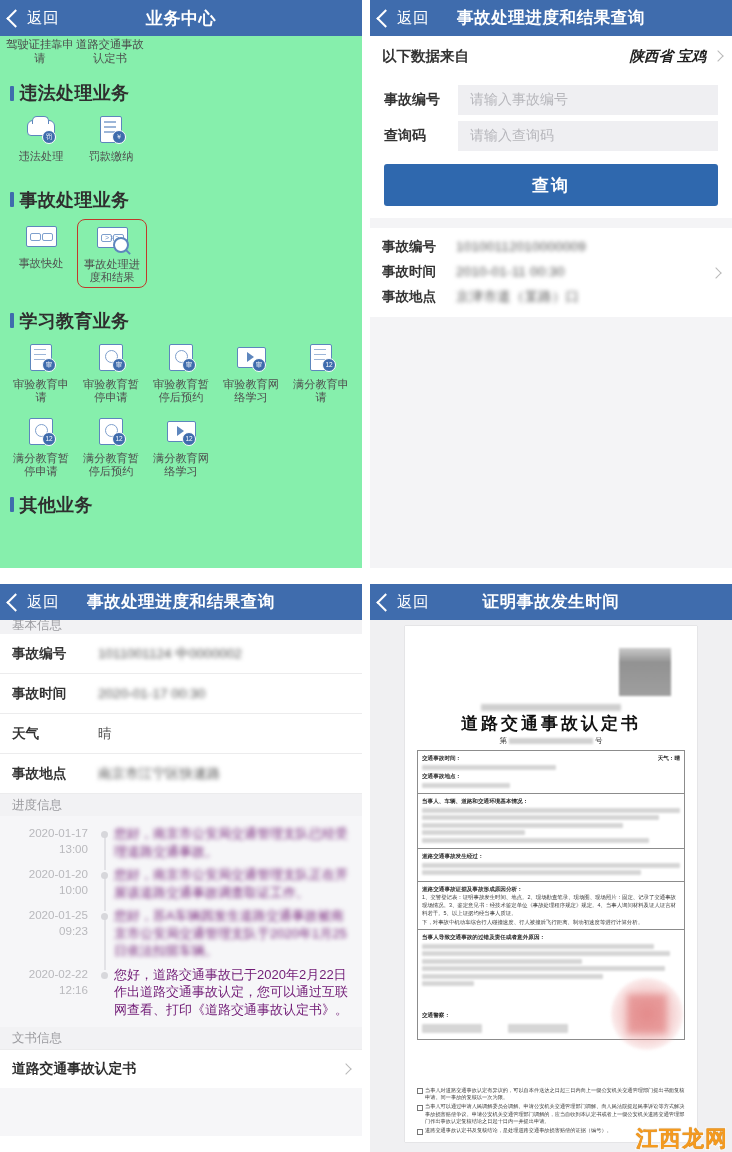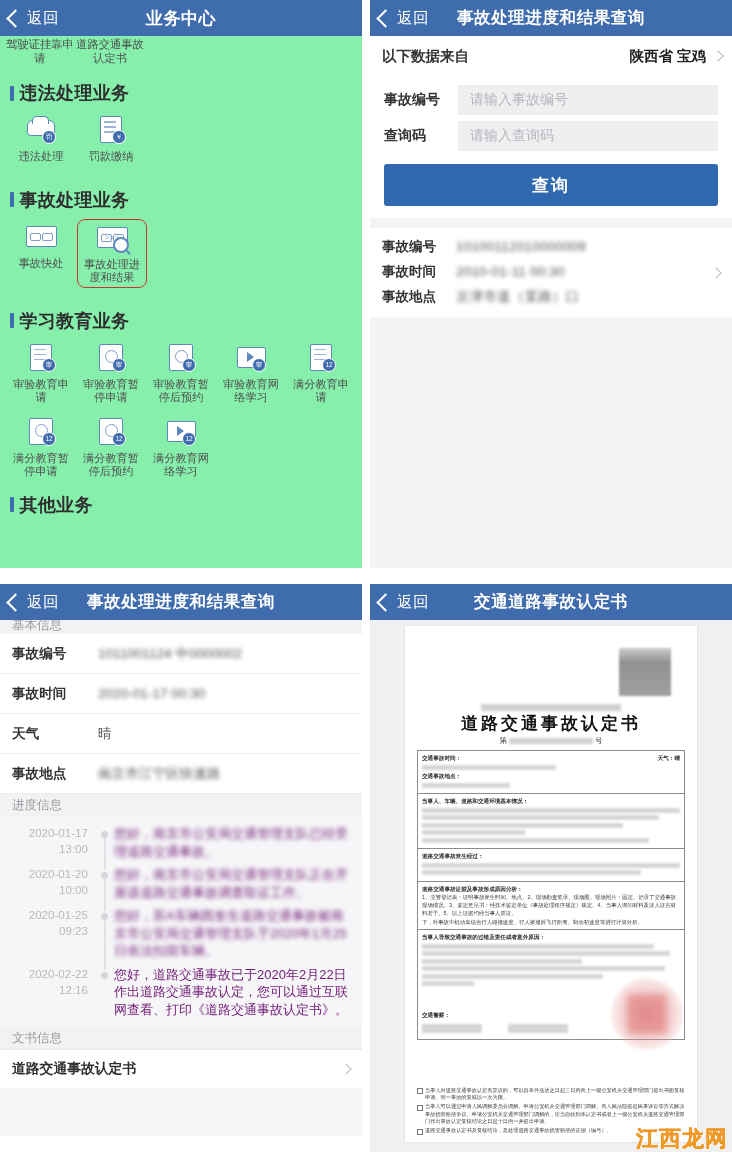--- a/index.html
+++ b/index.html
@@ -76,21 +76,21 @@
   .ic .mag:after{content:"";position:absolute;right:-4px;bottom:-2px;width:6px;height:2px;
                  background:#5d86bd;transform:rotate(45deg);}
   .ic .dots{position:absolute;left:7px;top:6px;color:#6d92c6;font-size:7px;letter-spacing:1px;}
 
   
   .p2 .body{height:532px;background:#f4f4f6;display:flex;flex-direction:column;}
   .src-row{height:40px;background:#fff;display:flex;align-items:center;
            padding:0 10px 0 12px;justify-content:space-between;}
   .src-label{font-size:14.5px;color:#333;font-weight:bold;}
   .src-right{display:flex;align-items:center;gap:8px;}
-  .src-value{font-size:14.5px;color:#222;font-weight:bold;}
+  .src-value{font-size:14.5px;color:#222;font-weight:bold;font-style:italic;}
   .chev-r{width:7px;height:7px;border-right:1.6px solid #b9b9b9;
           border-bottom:1.6px solid #b9b9b9;transform:rotate(-45deg);display:inline-block;}
   .form-card{background:#fff;padding:6px 14px 12px 14px;}
   .frow{display:flex;align-items:center;height:36px;}
   .flabel{width:74px;font-size:14px;font-weight:bold;color:#333;flex:0 0 auto;}
   .finput{flex:1;height:30px;background:#efeff2;border:none;border-radius:0;
           display:flex;align-items:center;padding-left:12px;font-size:14px;color:#b6b6bb;}
   .qbtn{margin:10px 0 0 0;height:42px;background:#2f68ae;border-radius:3px;color:#fff;
         font-size:17px;font-weight:bold;display:flex;align-items:center;justify-content:center;
         letter-spacing:2px;}
@@ -444,21 +444,21 @@
       </div>
     </div>
   </div>
 
   <div class="panel p4">
     <div class="hdr">
       <div class="back">
         <span class="chev-back"></span>
         <span class="back-txt">返回</span>
       </div>
-      <div class="title">交通道路事故认定书</div>
+      <div class="title">证明事故发生时间</div>
     </div>
 
     <div class="body">
       <div class="paper">
         <div class="stamp-img"></div>
         <div class="doc-sub"></div>
         <div class="doc-title">道路交通事故认定书</div>
         <div class="doc-no"><span>第</span><span class="bl"></span><span>号</span></div>
 
         <div class="tbl">

